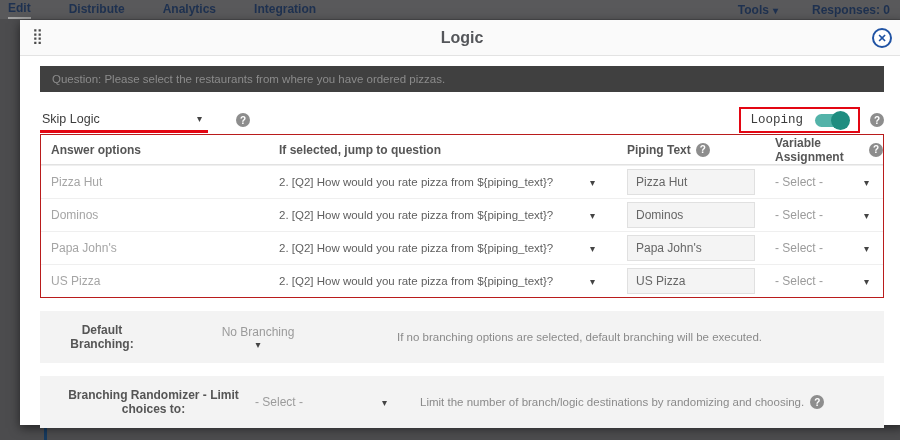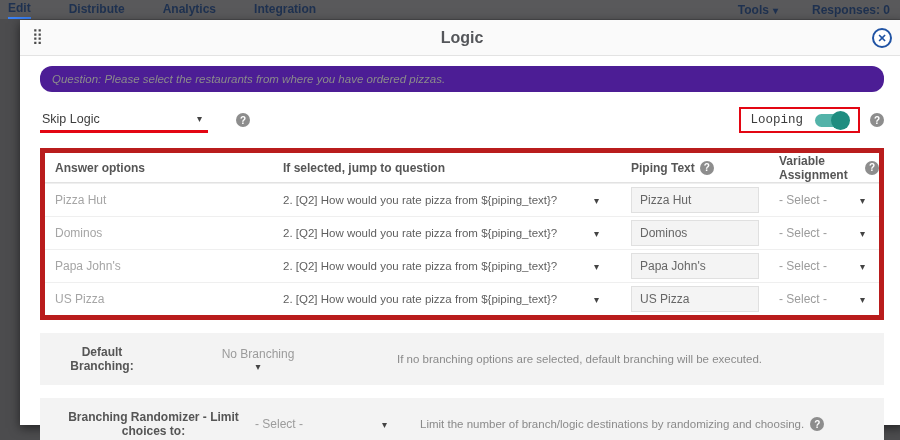--- a/index.html
+++ b/index.html
@@ -13,21 +13,21 @@
   
   .navbar {
     position:absolute; top:0; left:0; width:900px; height:19px;
     background:#59595b; display:flex; align-items:center;
     padding:0 8px; z-index:1;
   }
   .nav-item {
     color:#1e3150; font-weight:bold; font-size:12px;
     margin-right:38px; cursor:pointer; line-height:17px;
   }
-  .nav-item.active { border-bottom:2px solid #3b82f6; }
+  .nav-item.active { border-bottom:2px solid #a3a3a3; }
   .nav-right { margin-left:auto; display:flex; gap:34px; }
   .nav-tools { color:#1e3150; font-weight:bold; cursor:pointer; }
   .nav-tools .caret { margin-left:4px; }
   .nav-responses { color:#1e3150; font-weight:bold; margin-right:2px; }
   .caret { font-size:10px; color:inherit; }
 
   
   .modal {
     position:absolute; left:20px; top:20px; width:884px; height:405px;
     background:#ffffff; box-shadow:0 3px 10px rgba(0,0,0,0.55);
@@ -49,22 +49,22 @@
     position:absolute; right:12px; top:8px; width:20px; height:20px;
     border:2px solid #2053a4; border-radius:50%; color:#2053a4;
     display:flex; align-items:center; justify-content:center;
     font-size:11px; font-weight:bold; cursor:pointer; background:#fff;
   }
   .close-btn::before { content:"✕"; }
 
   .modal-body { padding:10px 20px 0 20px; flex:1; display:flex; flex-direction:column; }
 
   .question-banner {
-    background:#4c1d95; color:#8b8b8b; font-size:11.5px;
-    padding:7px 12px; border-radius:12px;font-style:italic;
+    background:#404040; color:#8b8b8b; font-size:11.5px;
+    padding:7px 12px; border-radius:0;
   }
 
   
   .logic-row {
     margin-top:14px; display:flex; align-items:center; height:28px;
   }
   .skip-logic-dd {
     width:168px; display:flex; align-items:center; justify-content:space-between;
     color:#3c3c3c; font-size:12.5px; cursor:pointer; position:relative;
     padding:2px 6px 5px 2px;
@@ -91,21 +91,21 @@
     position:relative; cursor:pointer;
   }
   .toggle-knob {
     position:absolute; right:-1px; top:-3px; width:19px; height:19px;
     background:#1f8d80; border-radius:50%;
   }
   .looping-help { margin-left:10px; }
 
   
   .logic-table {
-    margin-top:14px; border:5px solid #b91c1c;
+    border:1px solid #b91c1c;
   }
   .tbl-row {
     display:grid; grid-template-columns:228px 348px 148px 1fr;
     align-items:center; min-height:33px;
   }
   .tbl-row.header { border-bottom:1px solid #e2e2e2; min-height:30px; }
   .tbl-row + .tbl-row:not(.header) { border-top:1px solid #efefef; }
   .th { font-weight:bold; color:#565656; font-size:12px; padding-left:10px;
         display:flex; align-items:center; gap:5px; }
   .td-answer { color:#a5a5a5; font-size:12px; padding-left:10px; }

